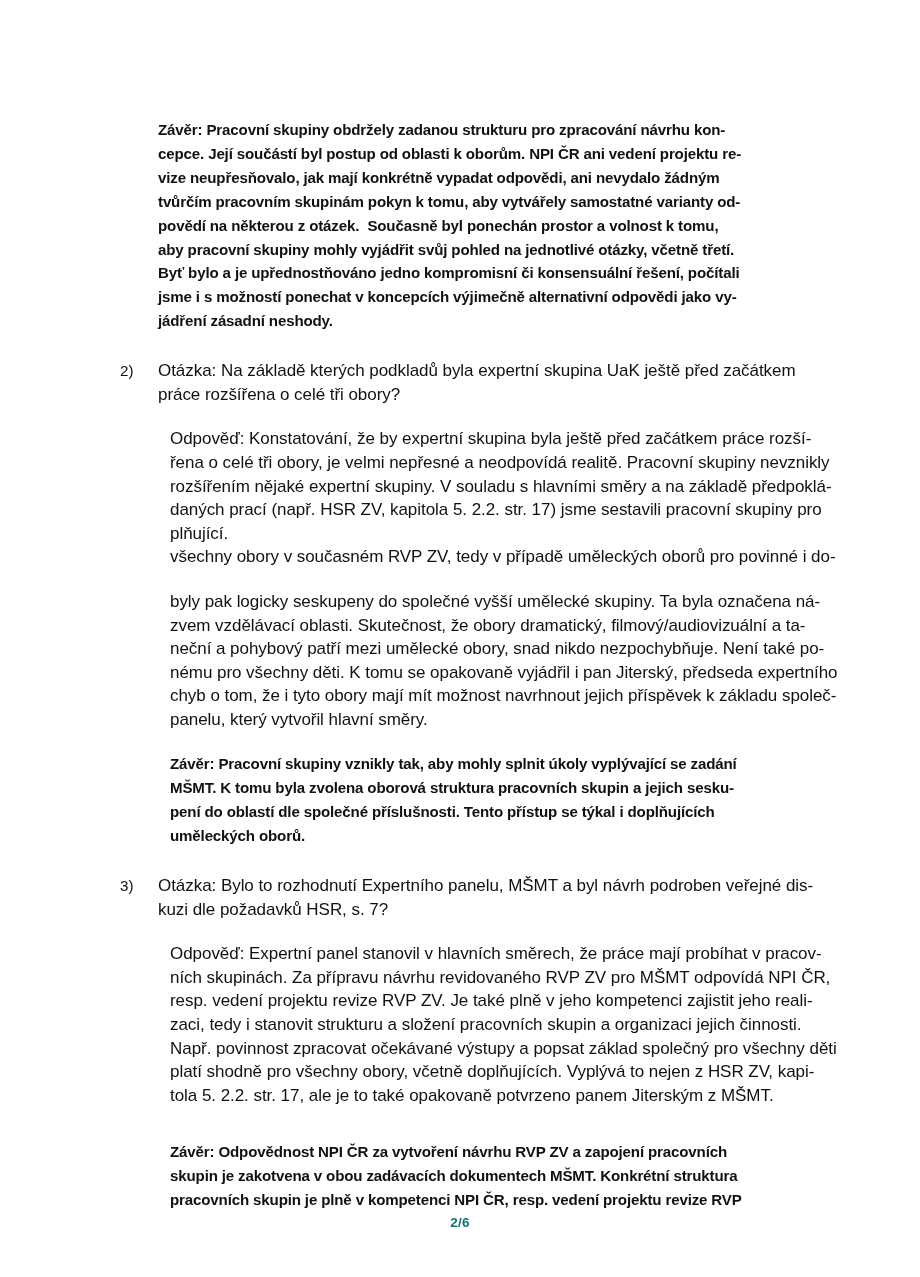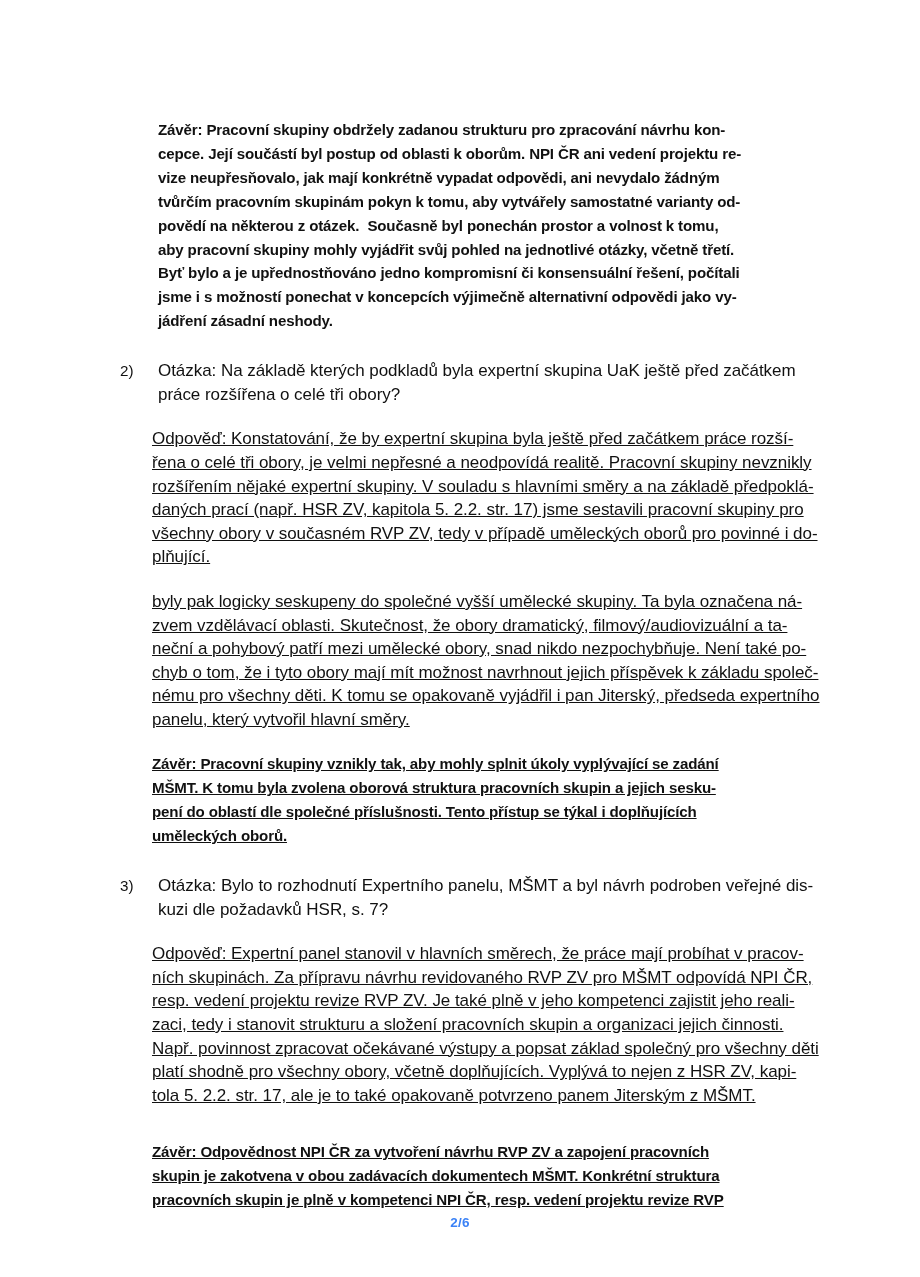--- a/index.html
+++ b/index.html
@@ -43,23 +43,22 @@
   
   .bold-block .line {
     font-weight: 700;
     font-size: 15.1px;
     line-height: 23.9px;
     letter-spacing: -0.15px;
   }
 
   
   .indent {
-    margin-left: 32px;
+    margin-left: 50px;
     width: 652px;
-    text-decoration: underline;
   }
 
   
   .qrow {
     display: flex;
     align-items: flex-start;
     margin: 0 0 21px 0;
   }
   .qnum {
     width: 38px;
@@ -84,21 +83,21 @@
   .footer {
     position: absolute;
     left: 0;
     top: 1213px;
     width: 920px;
     text-align: center;
   }
   .footer .pageno {
     font-size: 13.5px;
     font-weight: 700;
-    color: #3b82f6;
+    color: #0f766e;
     letter-spacing: 0.2px;
   }
 </style>
 </head>
 <body>
 
 <div class="page">
 
   <div class="content">
 
@@ -122,30 +121,30 @@
         <span class="line">Otázka: Na základě kterých podkladů byla expertní skupina UaK ještě před začátkem</span>
         <span class="line">práce rozšířena o celé tři obory?</span>
       </div>
     </div>
 
     <div class="block indent">
       <span class="line">Odpověď: Konstatování, že by expertní skupina byla ještě před začátkem práce rozší-</span>
       <span class="line">řena o celé tři obory, je velmi nepřesné a neodpovídá realitě. Pracovní skupiny nevznikly</span>
       <span class="line">rozšířením nějaké expertní skupiny. V souladu s hlavními směry a na základě předpoklá-</span>
       <span class="line">daných prací (např. HSR ZV, kapitola 5. 2.2. str. 17) jsme sestavili pracovní skupiny pro</span>
+      <span class="line">plňující.</span>
       <span class="line">všechny obory v současném RVP ZV, tedy v případě uměleckých oborů pro povinné i do-</span>
-      <span class="line">plňující.</span>
     </div>
 
     <div class="block indent">
       <span class="line">byly pak logicky seskupeny do společné vyšší umělecké skupiny. Ta byla označena ná-</span>
       <span class="line">zvem vzdělávací oblasti. Skutečnost, že obory dramatický, filmový/audiovizuální a ta-</span>
       <span class="line">neční a pohybový patří mezi umělecké obory, snad nikdo nezpochybňuje. Není také po-</span>
+      <span class="line">nému pro všechny děti. K tomu se opakovaně vyjádřil i pan Jiterský, předseda expertního</span>
       <span class="line">chyb o tom, že i tyto obory mají mít možnost navrhnout jejich příspěvek k základu společ-</span>
-      <span class="line">nému pro všechny děti. K tomu se opakovaně vyjádřil i pan Jiterský, předseda expertního</span>
       <span class="line">panelu, který vytvořil hlavní směry.</span>
     </div>
 
     <div class="block bold-block indent">
       <span class="line">Závěr: Pracovní skupiny vznikly tak, aby mohly splnit úkoly vyplývající se zadání</span>
       <span class="line">MŠMT. K tomu byla zvolena oborová struktura pracovních skupin a jejich sesku-</span>
       <span class="line">pení do oblastí dle společné příslušnosti. Tento přístup se týkal i doplňujících</span>
       <span class="line">uměleckých oborů.</span>
     </div>
 

